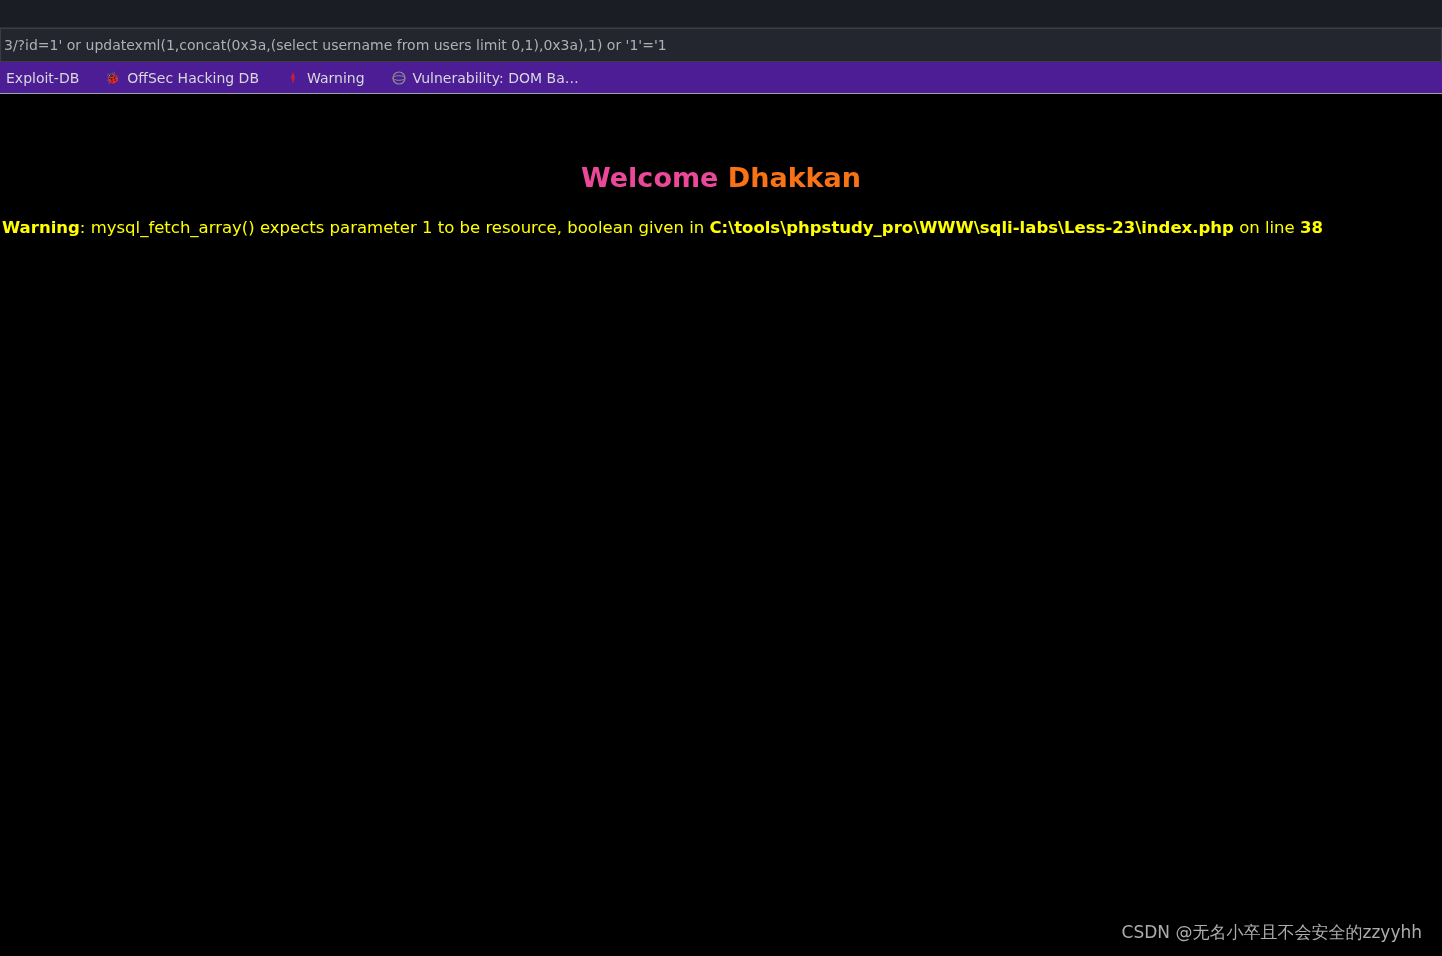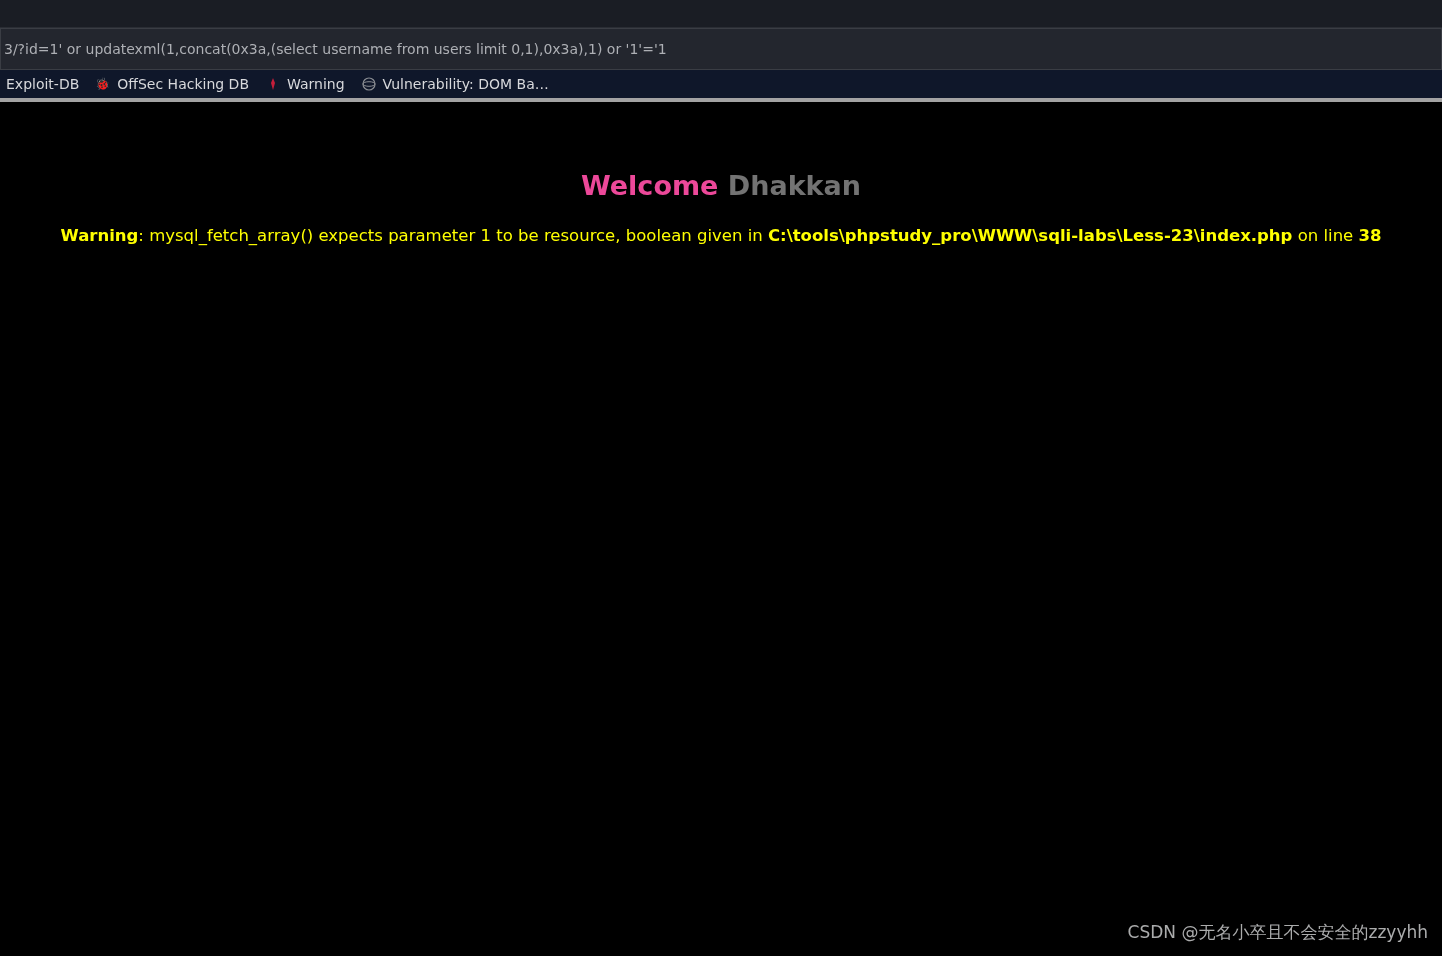--- a/index.html
+++ b/index.html
@@ -14,45 +14,45 @@
       font-family: "DejaVu Sans", "Liberation Sans", sans-serif;
       overflow: hidden;
       position: relative;
     }
     .titlebar {
       height: 28px;
       background: #1a1d24;
       border-bottom: 1px solid #2a2d34;
     }
     .addressbar {
-      height: 42px;
+      height: 34px;
       background: #23262e;
       border: 1px solid #3a3d44;
       margin: 0;
       display: flex;
       align-items: center;
       padding: 5px 3px;
     }
     .addressbar input {
       flex: 1;
       background: transparent;
       border: none;
       color: #aeb0b5;
       font-size: 14px;
       outline: none;
       font-family: inherit;
     }
     .bookmarks {
       height: 32px;
-      background: #0f172a;
+      background: #4c1d95;
       display: flex;
       align-items: center;
       padding: 0 2px;
-      gap: 8px;
-      border-bottom: 4px solid #a3a3a3;
+      gap: 18px;
+      border-bottom: 1px solid #a3a3a3;
     }
     .bookmark {
       display: flex;
       align-items: center;
       gap: 6px;
       color: #d8d9dc;
       font-size: 14px;
       cursor: pointer;
       padding: 2px 4px;
     }
@@ -71,32 +71,32 @@
     }
     .welcome-line {
       margin-top: 68px;
       font-size: 27px;
       font-weight: bold;
     }
     .welcome-white {
       color: #ec4899;
     }
     .welcome-red {
-      color: #737373;
+      color: #f97316;
     }
     .error-block {
       margin-top: 24px;
       color: #ffff00;
       font-size: 16.5px;
       line-height: 1.35;
       text-align: center;
       padding: 0 2px;
     }
     .error-line1 {
-      text-align: center;
+      text-align: left;
       padding-left: 0;
     }
     .banner {
       margin-top: 60px;
       text-align: left;
       padding-left: 92px;
     }
     .banner-text {
       font-family: "Arial Black", "Impact", sans-serif;
       font-size: 86px;
@@ -118,21 +118,21 @@
         drop-shadow(0 0 6px #25e89d)
         drop-shadow(0 0 12px #1fd892)
         drop-shadow(0 0 2px #20c98a);
       display: inline-block;
       transform: scaleY(0.82) scaleX(1.02);
       transform-origin: left center;
     }
     .watermark {
       position: absolute;
       bottom: 12px;
-      right: 14px;
+      right: 20px;
       color: #c9cacb;
       font-size: 17px;
       opacity: 0.85;
     }
   </style>
 </head>
 <body>
 
 <div class="titlebar"></div>
 

